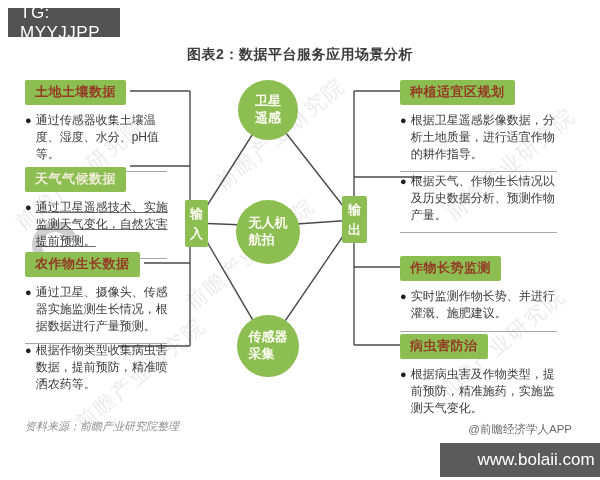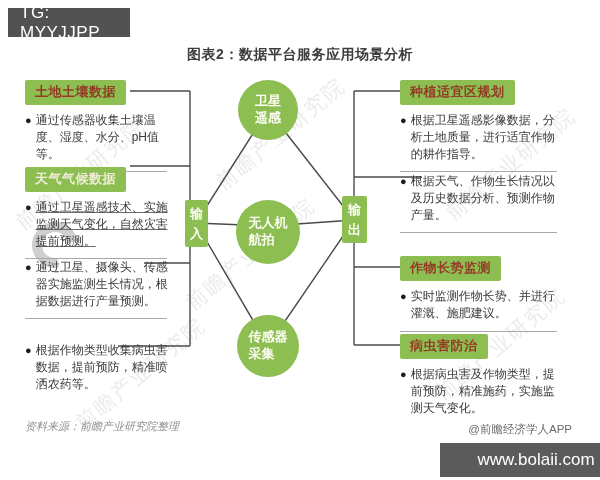--- a/index.html
+++ b/index.html
@@ -7,21 +7,21 @@
     --line:#4a4a4a; --banner-bg:#525252; --text:#3a3a3a; --muted:#8f8f8f;
   }
   *{box-sizing:border-box;margin:0;padding:0;}
   html,body{width:600px;height:480px;}
   body{
     position:relative;background:#ffffff;overflow:hidden;
     font-family:"Liberation Sans","DejaVu Sans",sans-serif;color:var(--text);
   }
   
   .tg-banner{
-    position:absolute;left:8px;top:8px;width:122px;height:29px;
+    position:absolute;left:8px;top:8px;width:112px;height:29px;
     background:var(--banner-bg);color:#fff;font-size:17px;
     display:flex;align-items:center;padding-left:12px;letter-spacing:.5px;z-index:5;
   }
   .site-banner{
     position:absolute;left:440px;top:443px;width:160px;height:34px;
     background:#5b5b5b;color:#fff;font-size:17px;
     display:flex;align-items:center;justify-content:center;z-index:5;padding-left:32px;
   }
   
   .chart-title{
@@ -129,20 +129,21 @@
 <div class="panel left pale underlined" style="top:155px;margin-top:12px;">
   <span class="panel-title">天气气候数据</span>
   <div class="panel-desc">
     <span class="bullet">●</span>
     <span class="desc-text">通过卫星遥感技术、实施监测天气变化，自然灾害提前预测。</span>
   </div>
   <div class="panel-divider"></div>
 </div>
 
 <div class="panel left" style="top:252px;">
+  <span class="panel-title">农作物生长数据</span>
   <div class="panel-desc">
     <span class="bullet">●</span>
     <span class="desc-text">通过卫星、摄像头、传感器实施监测生长情况，根据数据进行产量预测。</span>
   </div>
   <div class="panel-divider"></div>
 </div>
 
 <div class="panel left" style="top:335px;">
   <div class="panel-desc">
     <span class="bullet">●</span>

